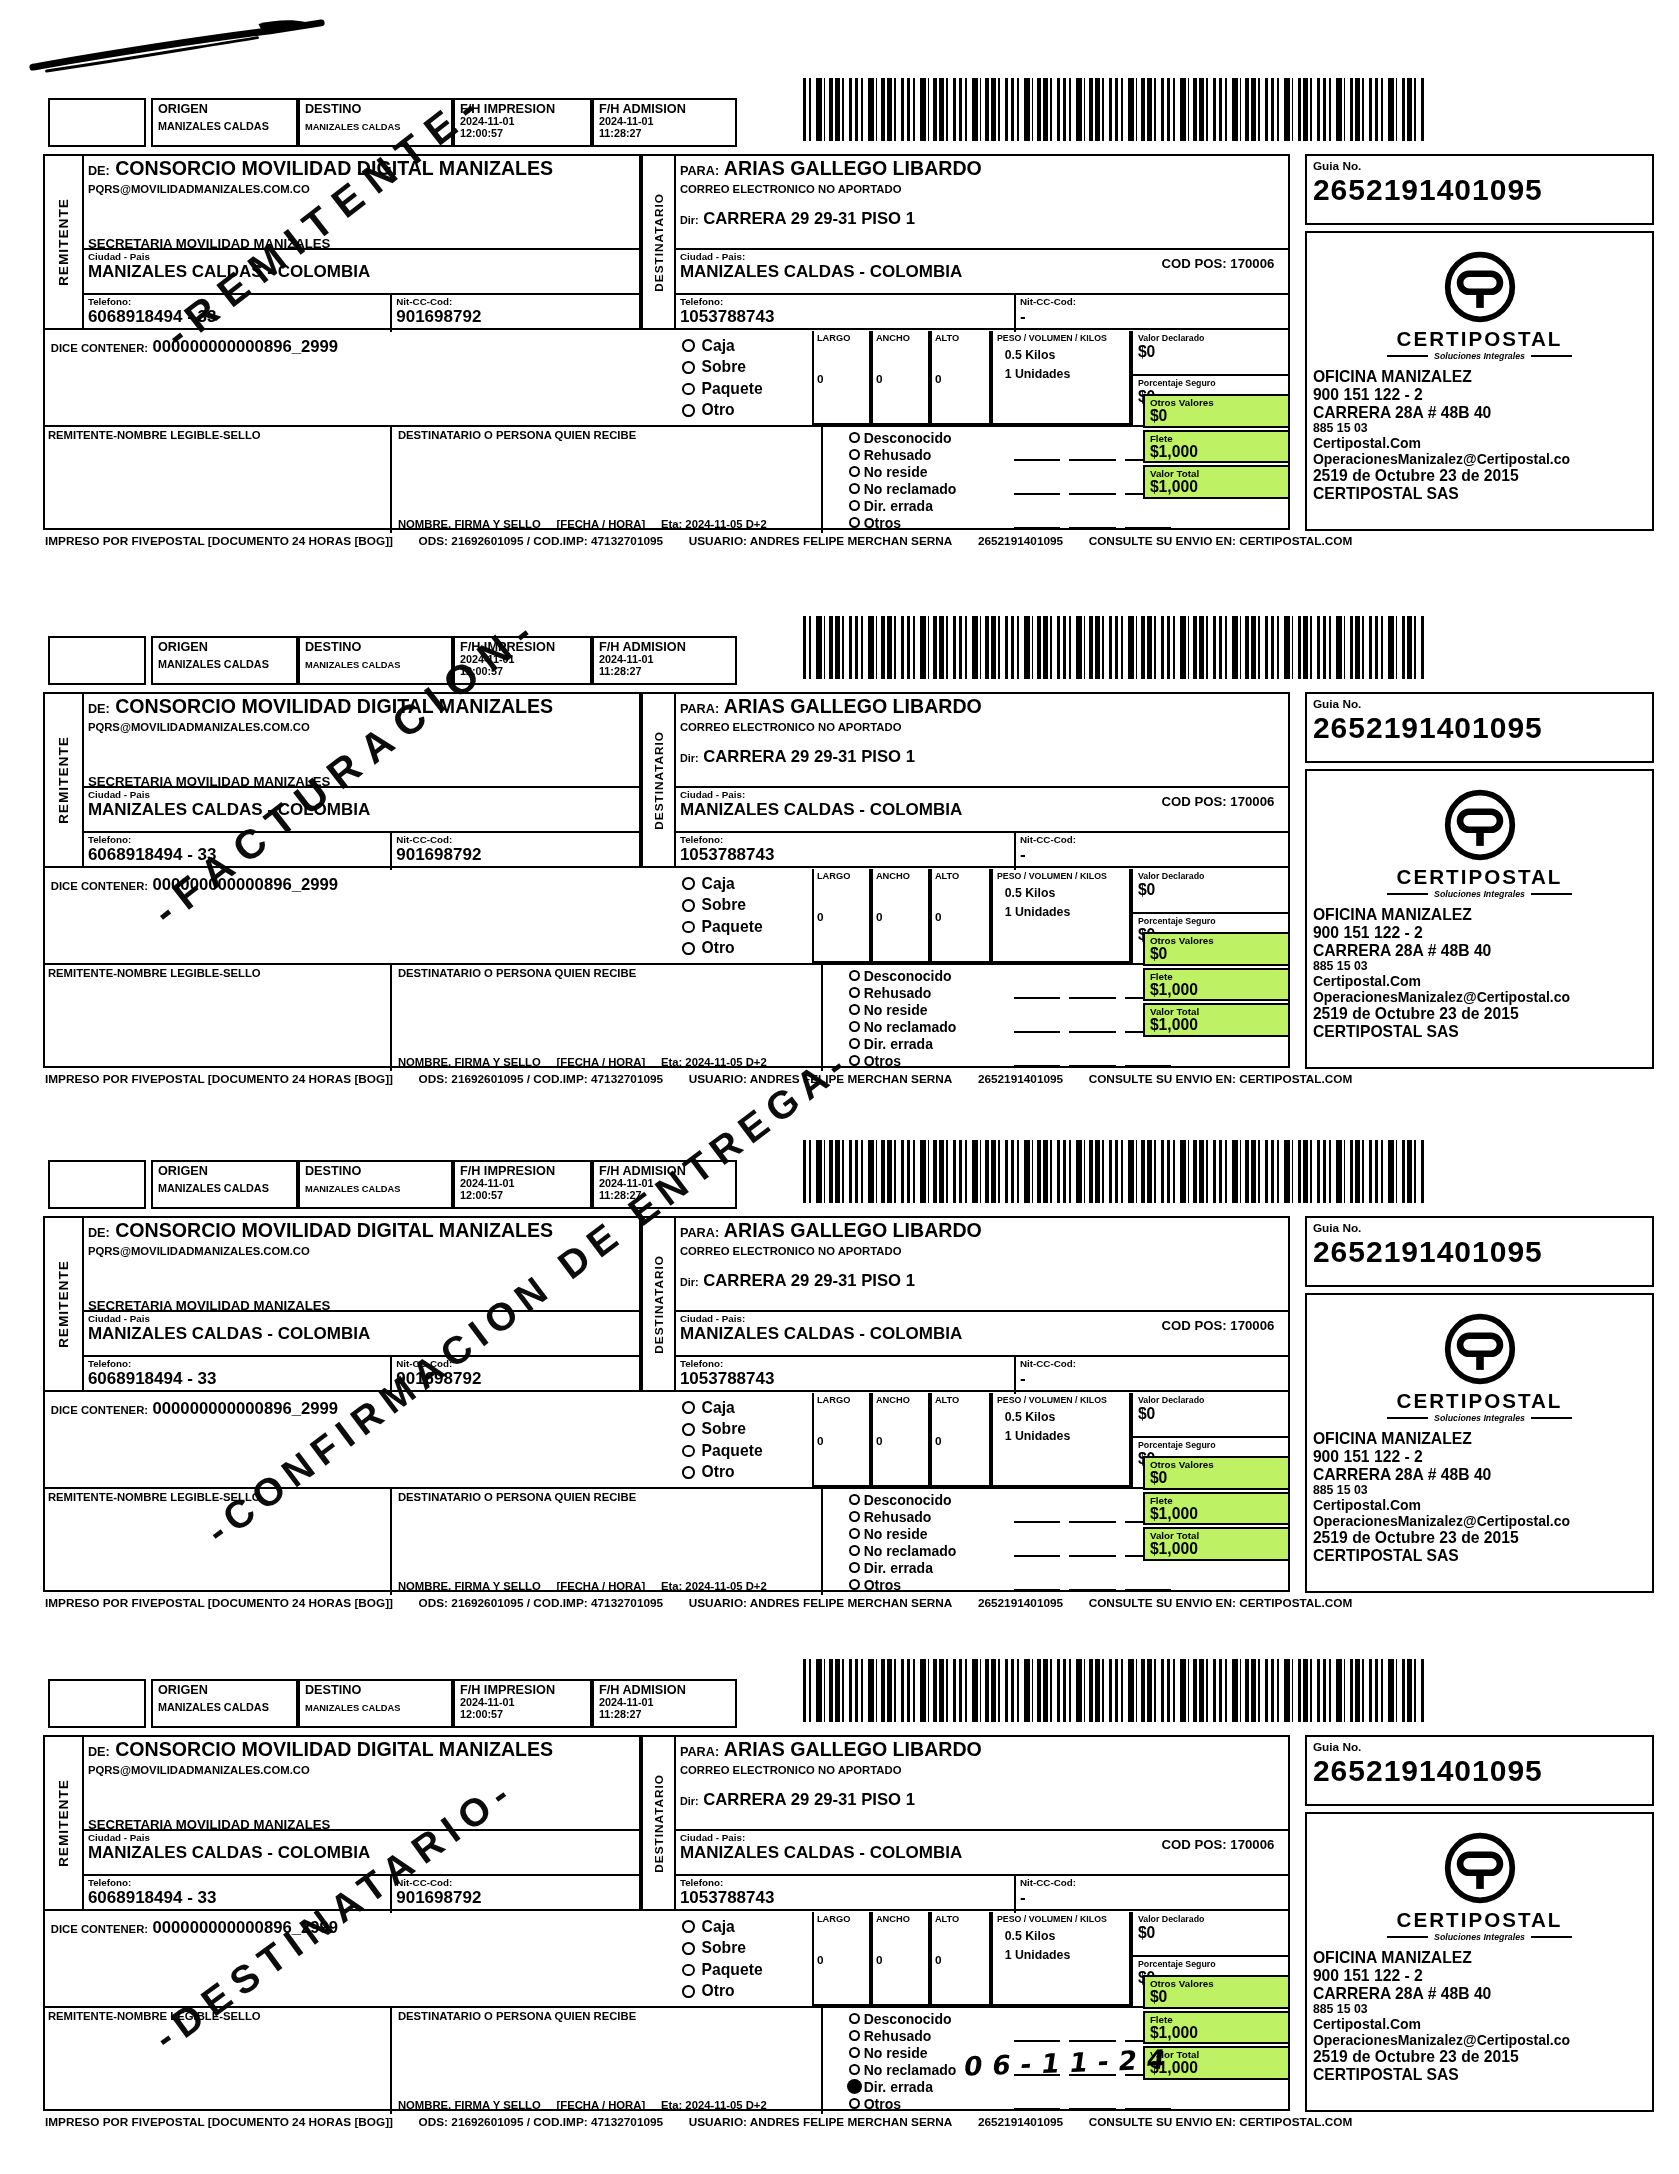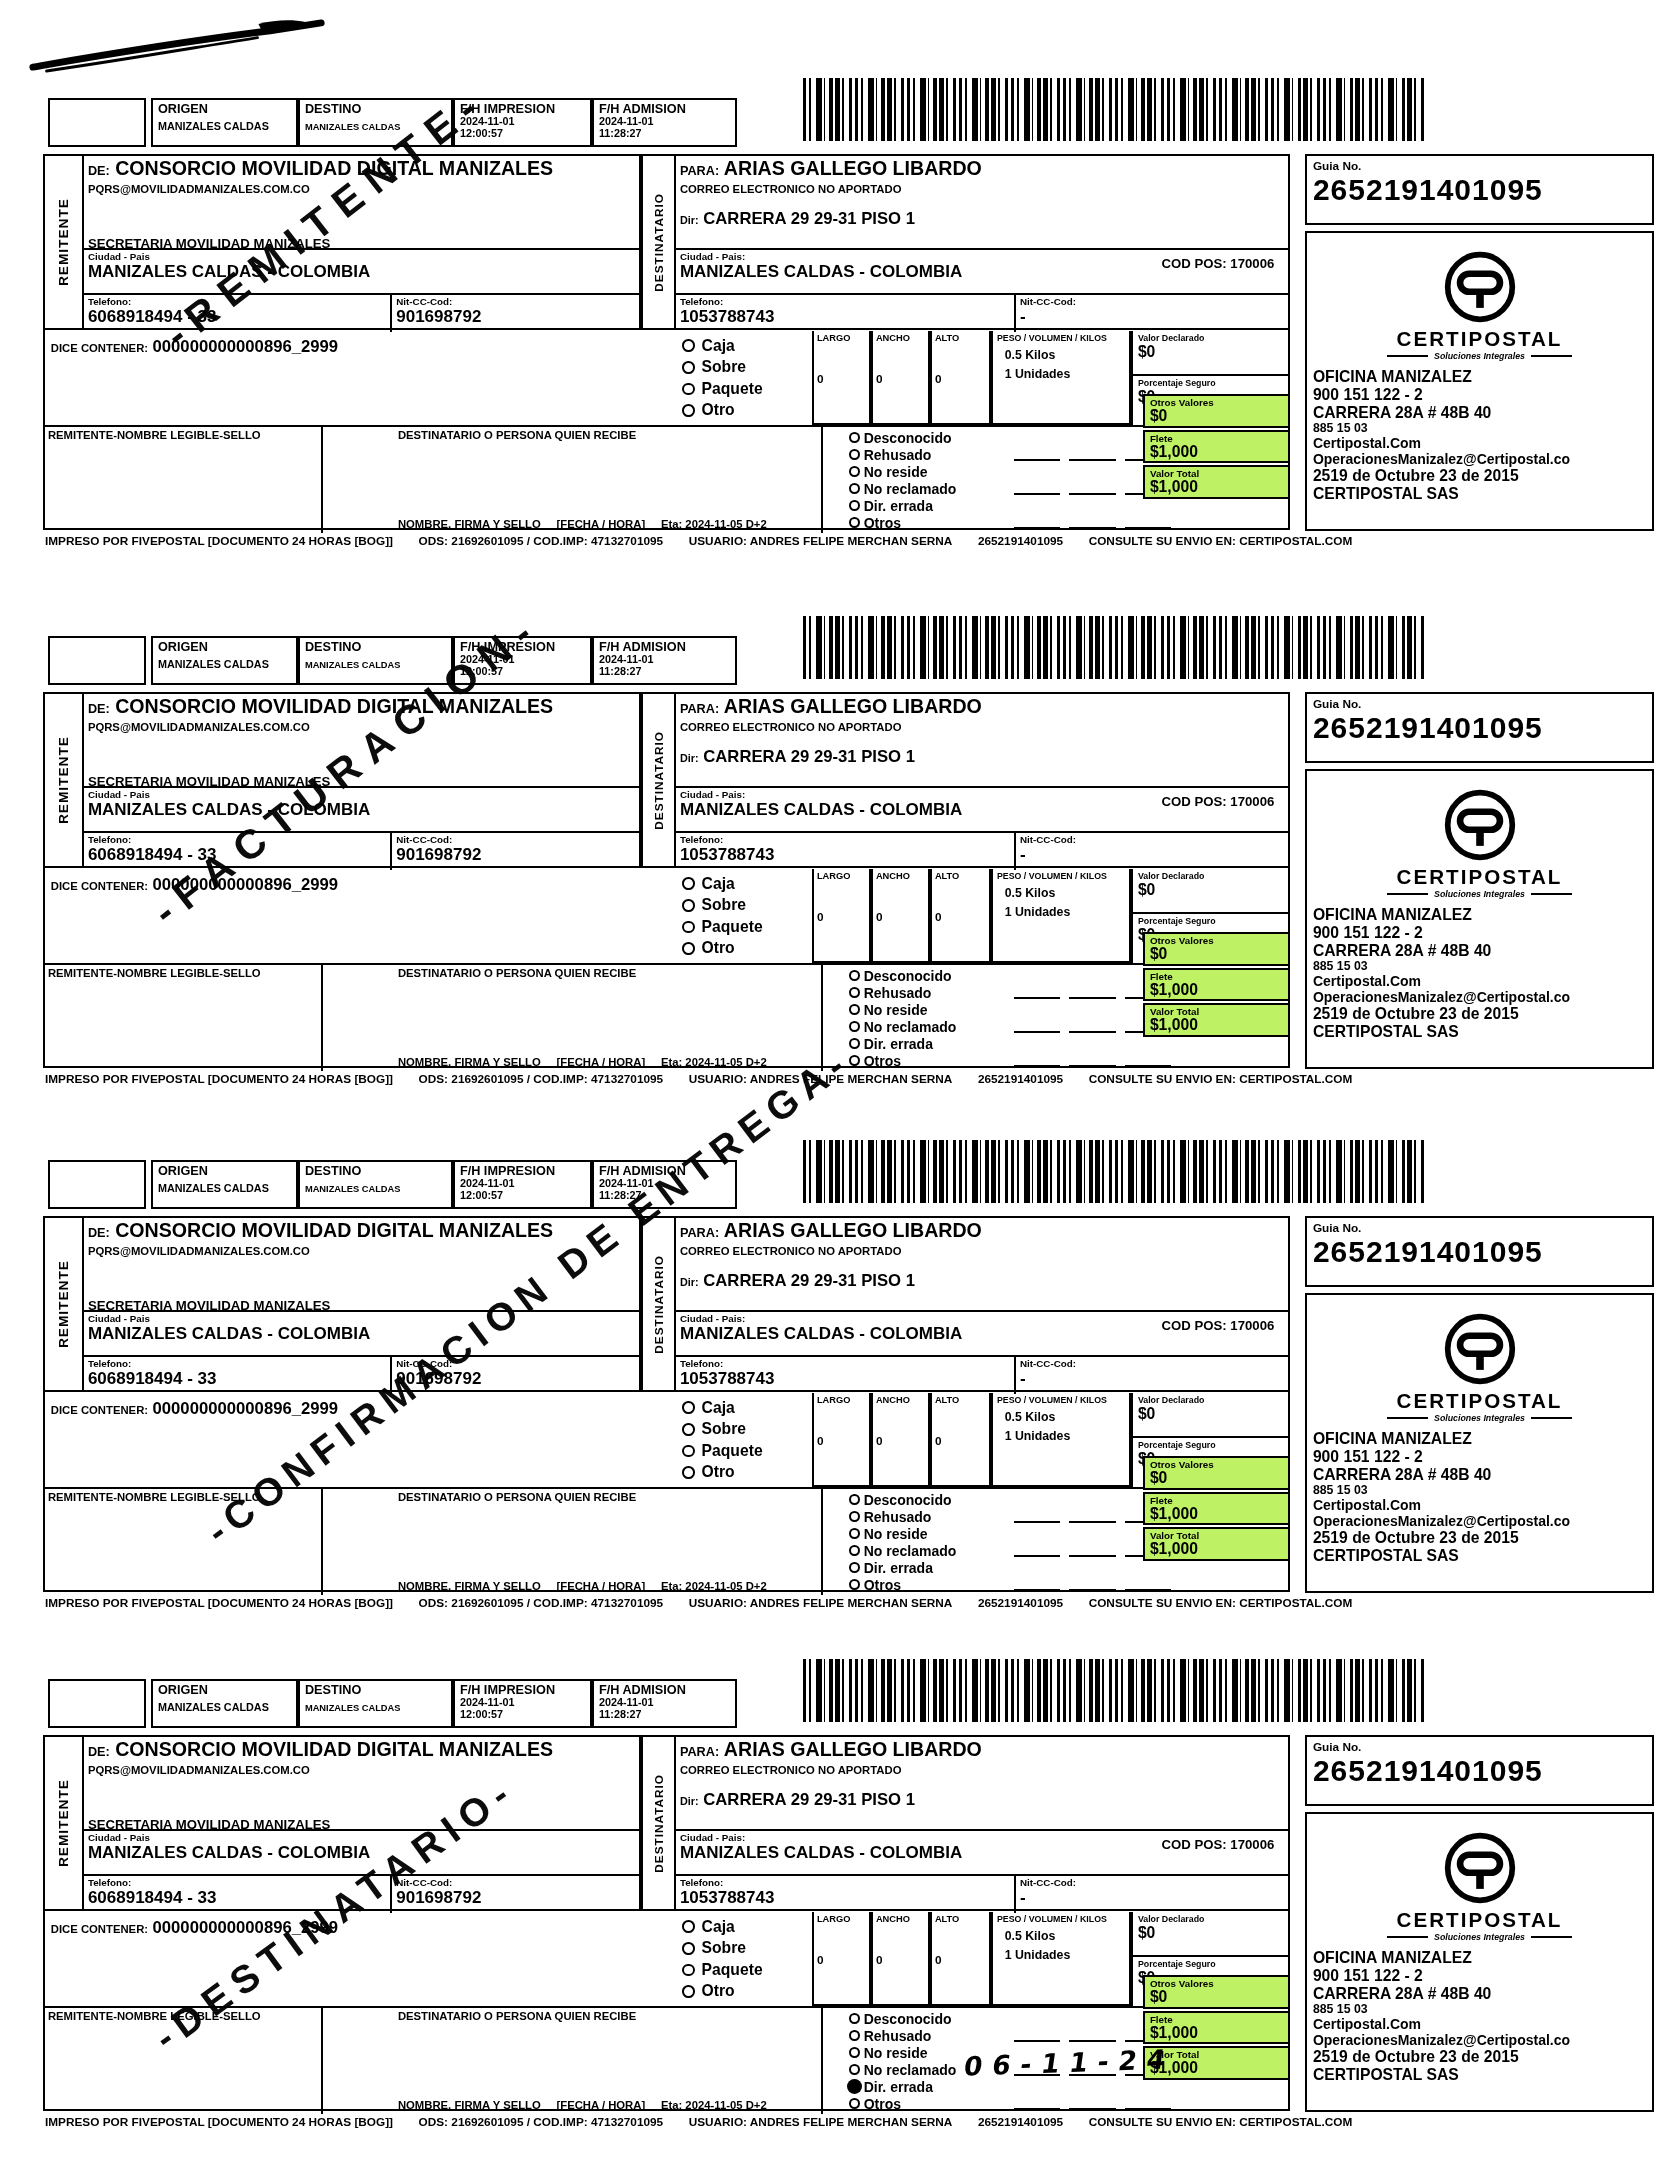--- a/index.html
+++ b/index.html
@@ -85,21 +85,21 @@
   .dim-h { font-size:9.3px; }
   .dim-v { font-size:11.8px; margin-top:29px; }
   .peso-cell { position:absolute; left:948px; top:0; width:140px; height:94px; border:2.9px solid #000; border-top:none; padding:2px 3.9px; }
   .cell-label9 { font-size:8.8px; white-space:nowrap; }
   .peso-v { font-size:12.3px; margin-left:7.8px; margin-top:4.9px; }
   .vd-cell { position:absolute; left:1088px; top:0; width:159px; height:45px; border-left:2.9px solid #000; border-bottom:2.9px solid #000; padding:2px 4.9px; }
   .ps-cell { position:absolute; left:1088px; top:45px; width:159px; height:49px; border-left:2.9px solid #000; padding:2px 4.9px; }
   .money { font-size:15.7px; }
 
   .sig-band { position:absolute; left:0; top:347px; width:1247px; height:106px; border-top:2.9px solid #000; }
-  .sello-box { position:absolute; left:0; top:0; width:280px; height:106px; border-right:2.9px solid #000; padding:2px 4.9px; }
+  .sello-box { position:absolute; left:0; top:0; width:349px; height:106px; border-right:2.9px solid #000; padding:2px 4.9px; }
   .box-title { font-size:11.3px; }
   .recibe-box { position:absolute; left:349px; top:0; width:431px; height:106px; border-right:2.9px solid #000; padding:2px 5.9px; }
   .firma-row { position:absolute; left:5.9px; bottom:2.9px; display:flex; gap:15.7px; font-size:11.3px; white-space:nowrap; }
   .status-list { position:absolute; left:806px; top:2px; width:323px; }
   .status-row { display:flex; align-items:center; height:17px; gap:3.9px; position:relative; }
   .status-row .radio { width:10.8px; height:10.8px; border-width:2.9px; }
   .status-text { font-size:14px; white-space:nowrap; }
   .sline { position:absolute; left:165px; top:12.7px; width:157px; display:flex; gap:8.8px; }
   .sline i { flex:1; border-top:2.5px solid #000; }
   .valores { position:absolute; left:1100px; top:-33px; width:147px; }

